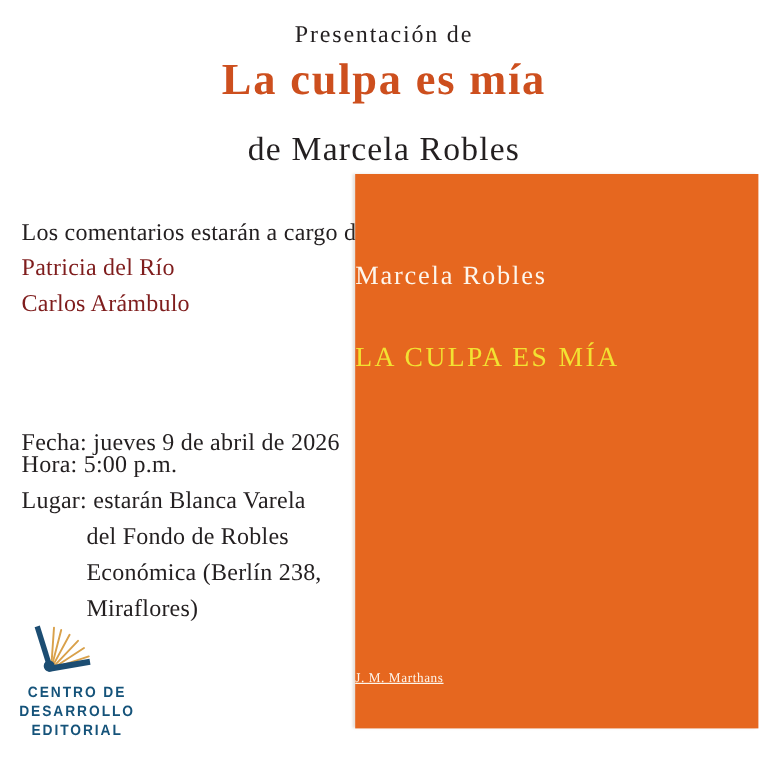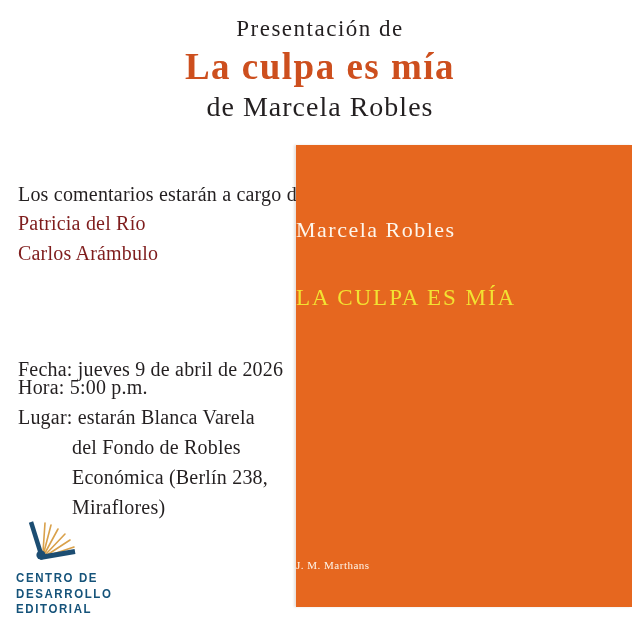--- a/index.html
+++ b/index.html
@@ -19,37 +19,37 @@
   
   .header {
     position: absolute;
     top: 14px;
     left: 0;
     width: 640px;
     text-align: center;
     color: #231f20;
   }
   .header .pre-line {
-    font-size: 23px;
+    font-size: 20px;
     letter-spacing: 1.5px;
     line-height: 30px;
   }
   .header .book-title {
     font-size: 37px;
     font-weight: 700;
     color: #cd4f1e;
     letter-spacing: 1.5px;
     line-height: 42px;
     margin-top: 2px;
   }
   .header .author-line {
     font-size: 28px;
     letter-spacing: 1px;
     line-height: 34px;
-    margin-top: 2px;
+    margin-top: 20px;
   }
 
   
   .left-col {
     position: absolute;
     left: 18px;
     top: 0;
     width: 280px;
     color: #231f20;
   }
@@ -60,20 +60,21 @@
     letter-spacing: 0.2px;
   }
   .orange-name { color: #7f1d1d; }
   .indented { left: 54px; }
 
   
   .logo {
     position: absolute;
     left: 16px;
     top: 518px;
+    text-align: center;
   }
   .logo-icon {
     display: block;
     width: 62px;
     height: 48px;
     margin-left: 2px;
   }
   .logo-text {
     margin-top: 4px;
     font-family: "Liberation Sans", sans-serif;
@@ -115,20 +116,21 @@
     letter-spacing: 2px;
   }
   .cover-publisher {
     position: absolute;
     top: 414px;
     left: 0;
     width: 100%;
     color: #fdf6ec;
     font-size: 11px;
     letter-spacing: 0.5px;
+    text-decoration: underline;
   }
 </style>
 </head>
 <body>
 
 <div class="canvas">
 
   <div class="header">
     <div class="pre-line">Presentación de</div>
     <div class="book-title">La culpa es mía</div>

